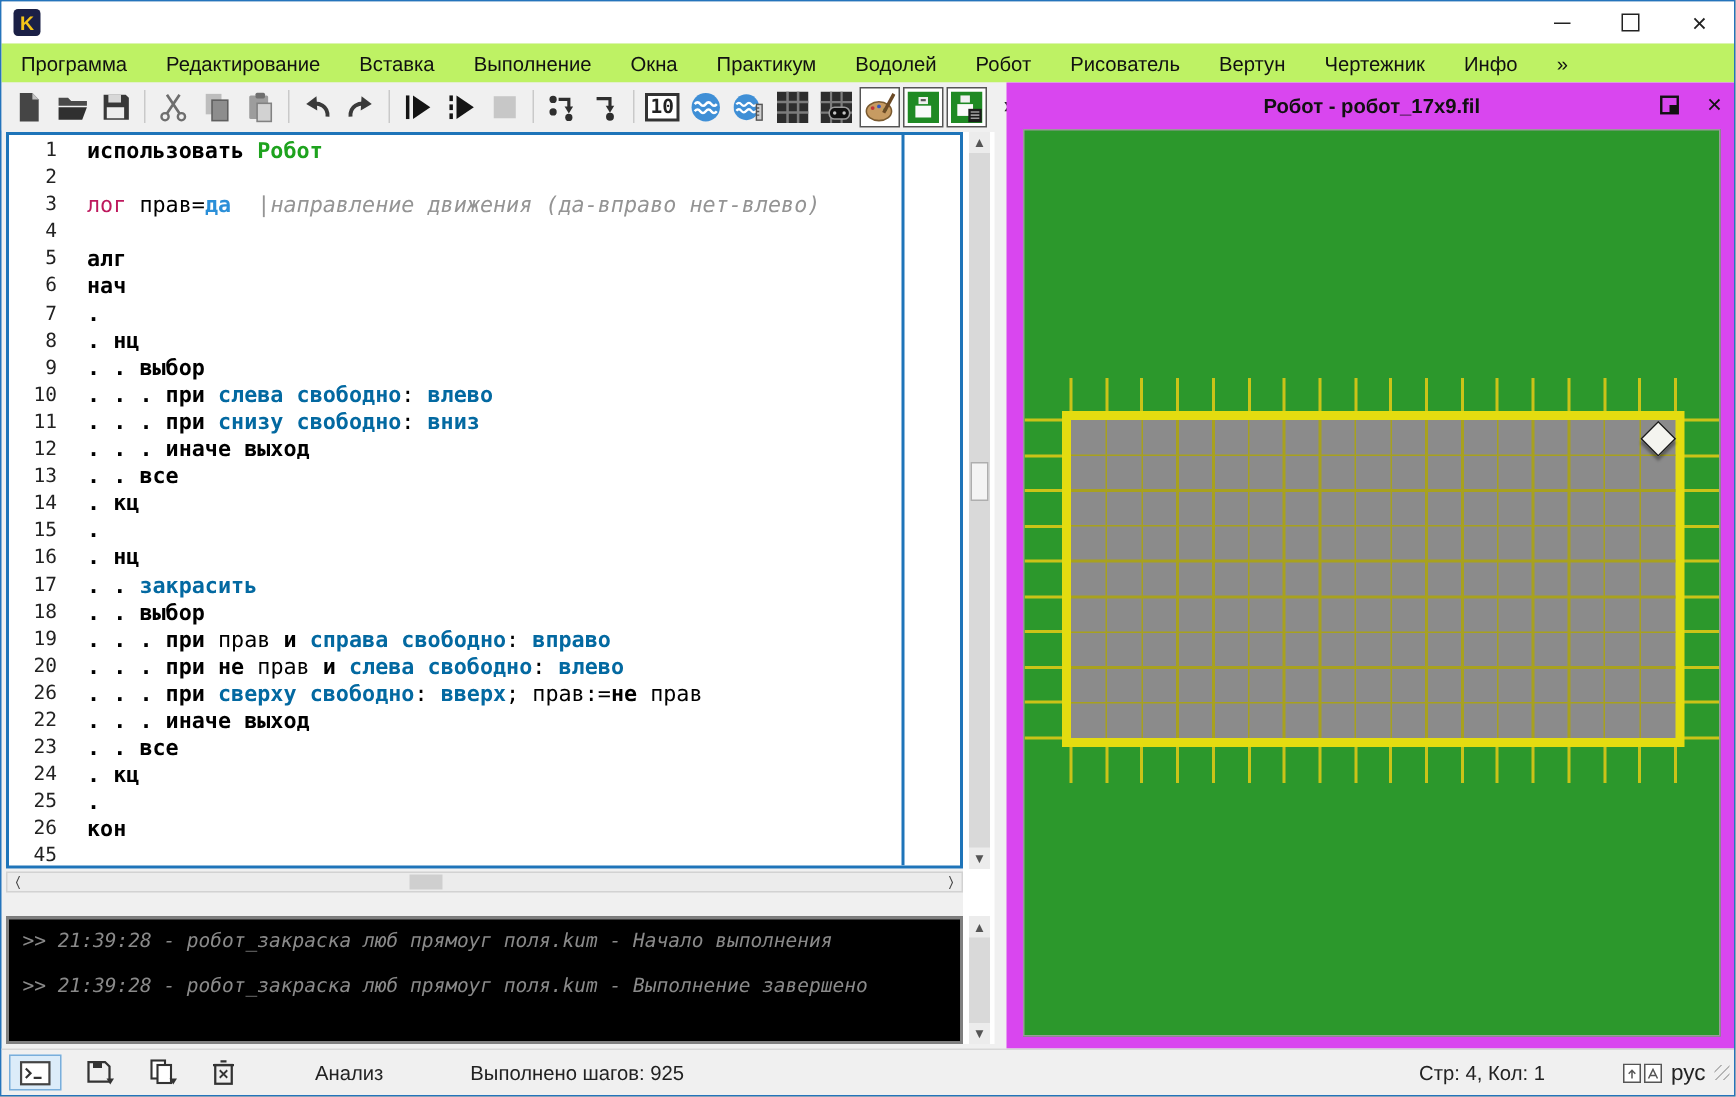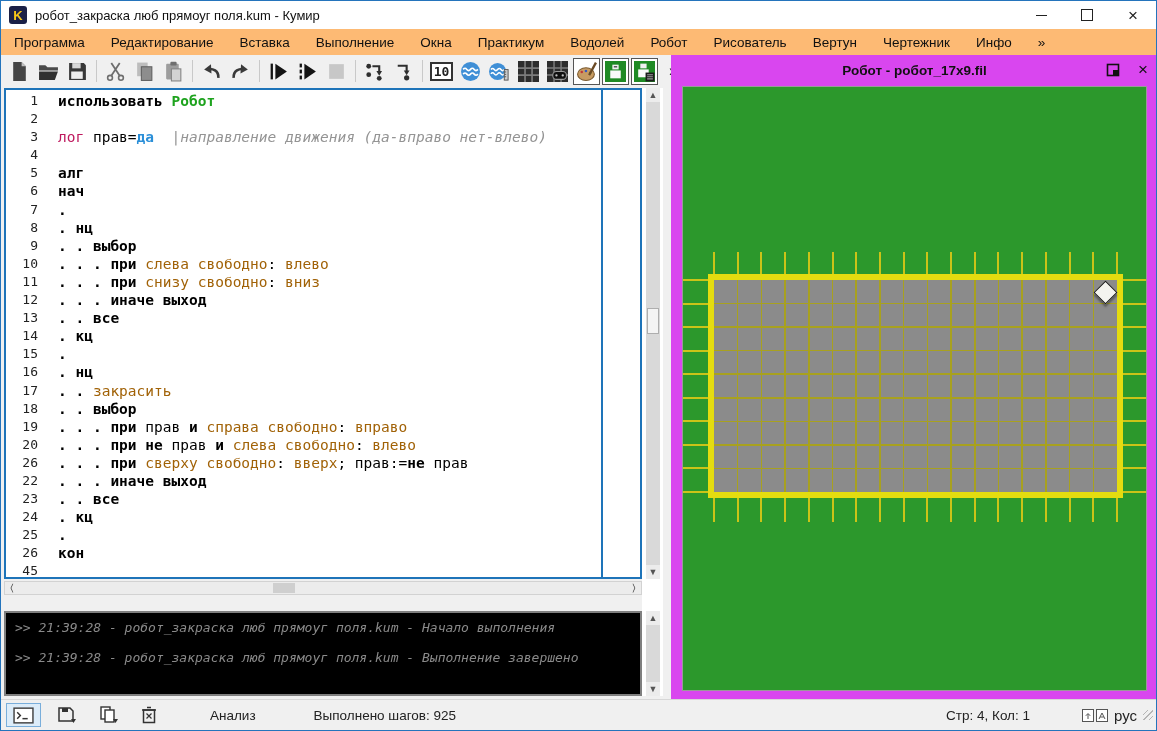--- a/index.html
+++ b/index.html
@@ -9,38 +9,38 @@
   #titlebar{position:absolute;left:0;top:0;width:100%;height:28px;background:#ffffff;display:flex;align-items:center;}
   #appicon{width:18px;height:18px;margin-left:8px;background:#1b2046;border-radius:3px;color:#f5c518;
            font-weight:bold;font-size:13px;display:flex;align-items:center;justify-content:center;}
   #wtitle{margin-left:8px;font-size:13px;color:#111;}
   #wincontrols{margin-left:auto;display:flex;height:100%;}
   .wbtn{width:46px;height:100%;display:flex;align-items:center;justify-content:center;color:#222;}
   .glyph-min{width:11px;height:1px;background:#222;}
   .glyph-max{width:10px;height:10px;border:1px solid #222;}
   .glyph-close{font-size:17px;line-height:1;}
   
-  #menubar{position:absolute;left:0;top:28px;width:100%;height:26px;background:#fdba74;display:flex;align-items:center;font-size:13.5px;}
+  #menubar{position:absolute;left:0;top:28px;width:100%;height:26px;background:#bef264;display:flex;align-items:center;font-size:13.5px;}
   .mi{padding:0 13px;color:#111;}
   
   #toolbar{position:absolute;left:0;top:54px;width:100%;height:32px;background:#f0f0f0;display:flex;align-items:center;padding-left:4px;box-sizing:border-box;}
   .tbtn{width:27px;height:27px;border:none;background:transparent;padding:2px;margin:0 1px;display:flex;align-items:center;justify-content:center;}
   .tbtn svg{width:21px;height:21px;}
   .tbtn.framed{border:1px solid #555;padding:1px;background:#fff;}
   .tsep{width:1px;height:22px;background:#c9c9c9;margin:0 4px;}
   .tlabel{font-family:"DejaVu Sans Mono",monospace;font-weight:bold;font-size:13px;border:2px solid #333;padding:0 2px;color:#222;background:#fff;}
   .tmore{font-size:16px;font-weight:bold;color:#222;border:none;background:none;}
   
   #editor{position:absolute;left:3px;top:87px;width:634px;height:487px;border:2px solid #1e74b9;background:#ffffff;overflow:hidden;}
   #gutter{position:absolute;left:0;top:2px;width:40px;text-align:right;font-family:"DejaVu Sans Mono",monospace;font-size:13px;color:#222;}
   .ln{height:18.1px;line-height:18.1px;padding-right:8px;}
   #code-lines{position:absolute;left:52px;top:2px;right:0;font-family:"DejaVu Sans Mono",monospace;font-size:14.5px;white-space:pre;}
   .crow{height:18.1px;line-height:18.1px;}
   .sk{font-weight:bold;color:#000;}
-  .sa{font-weight:normal;color:#a16207;}
+  .sa{font-weight:bold;color:#0369a1;}
   .sv{font-weight:bold;color:#2b8fd8;}
   .st{font-weight:normal;color:#be185d;}
   .sg{font-weight:bold;color:#1ea31e;}
   .sc{font-style:italic;color:#949494;}
   .sx{color:#000;}
   .sd{font-weight:bold;color:#000;}
   #editor-margin-line{position:absolute;top:0;bottom:0;left:595px;width:2px;background:#1e74b9;}
   
   .vscroll{position:absolute;width:14px;background:#d9d9d9;}
   .vs-arrow{position:absolute;left:0;width:14px;height:14px;background:#ececec;color:#555;font-size:9px;display:flex;align-items:center;justify-content:center;}
@@ -70,21 +70,20 @@
   .rtbtn{width:30px;height:24px;display:flex;align-items:center;justify-content:center;border:none;background:none;color:#111;font-size:17px;}
   #field-area{position:absolute;left:11px;top:31px;width:463px;height:603px;border:1px solid #9a9a9a;overflow:hidden;}
 </style>
 </head>
 <body>
 
 <div id="win">
 
   <div id="titlebar">
     <div id="appicon">K</div>
-    <div id="wtitle">робот_закраска люб прямоуг поля.kum - Кумир</div>
     <div id="wincontrols">
       <div class="wbtn">
           <span class="glyph-min"></span>
         </div>
       <div class="wbtn">
           <span class="glyph-max"></span>
         </div>
       <div class="wbtn">
           <span class="glyph-close">×</span>
         </div>

